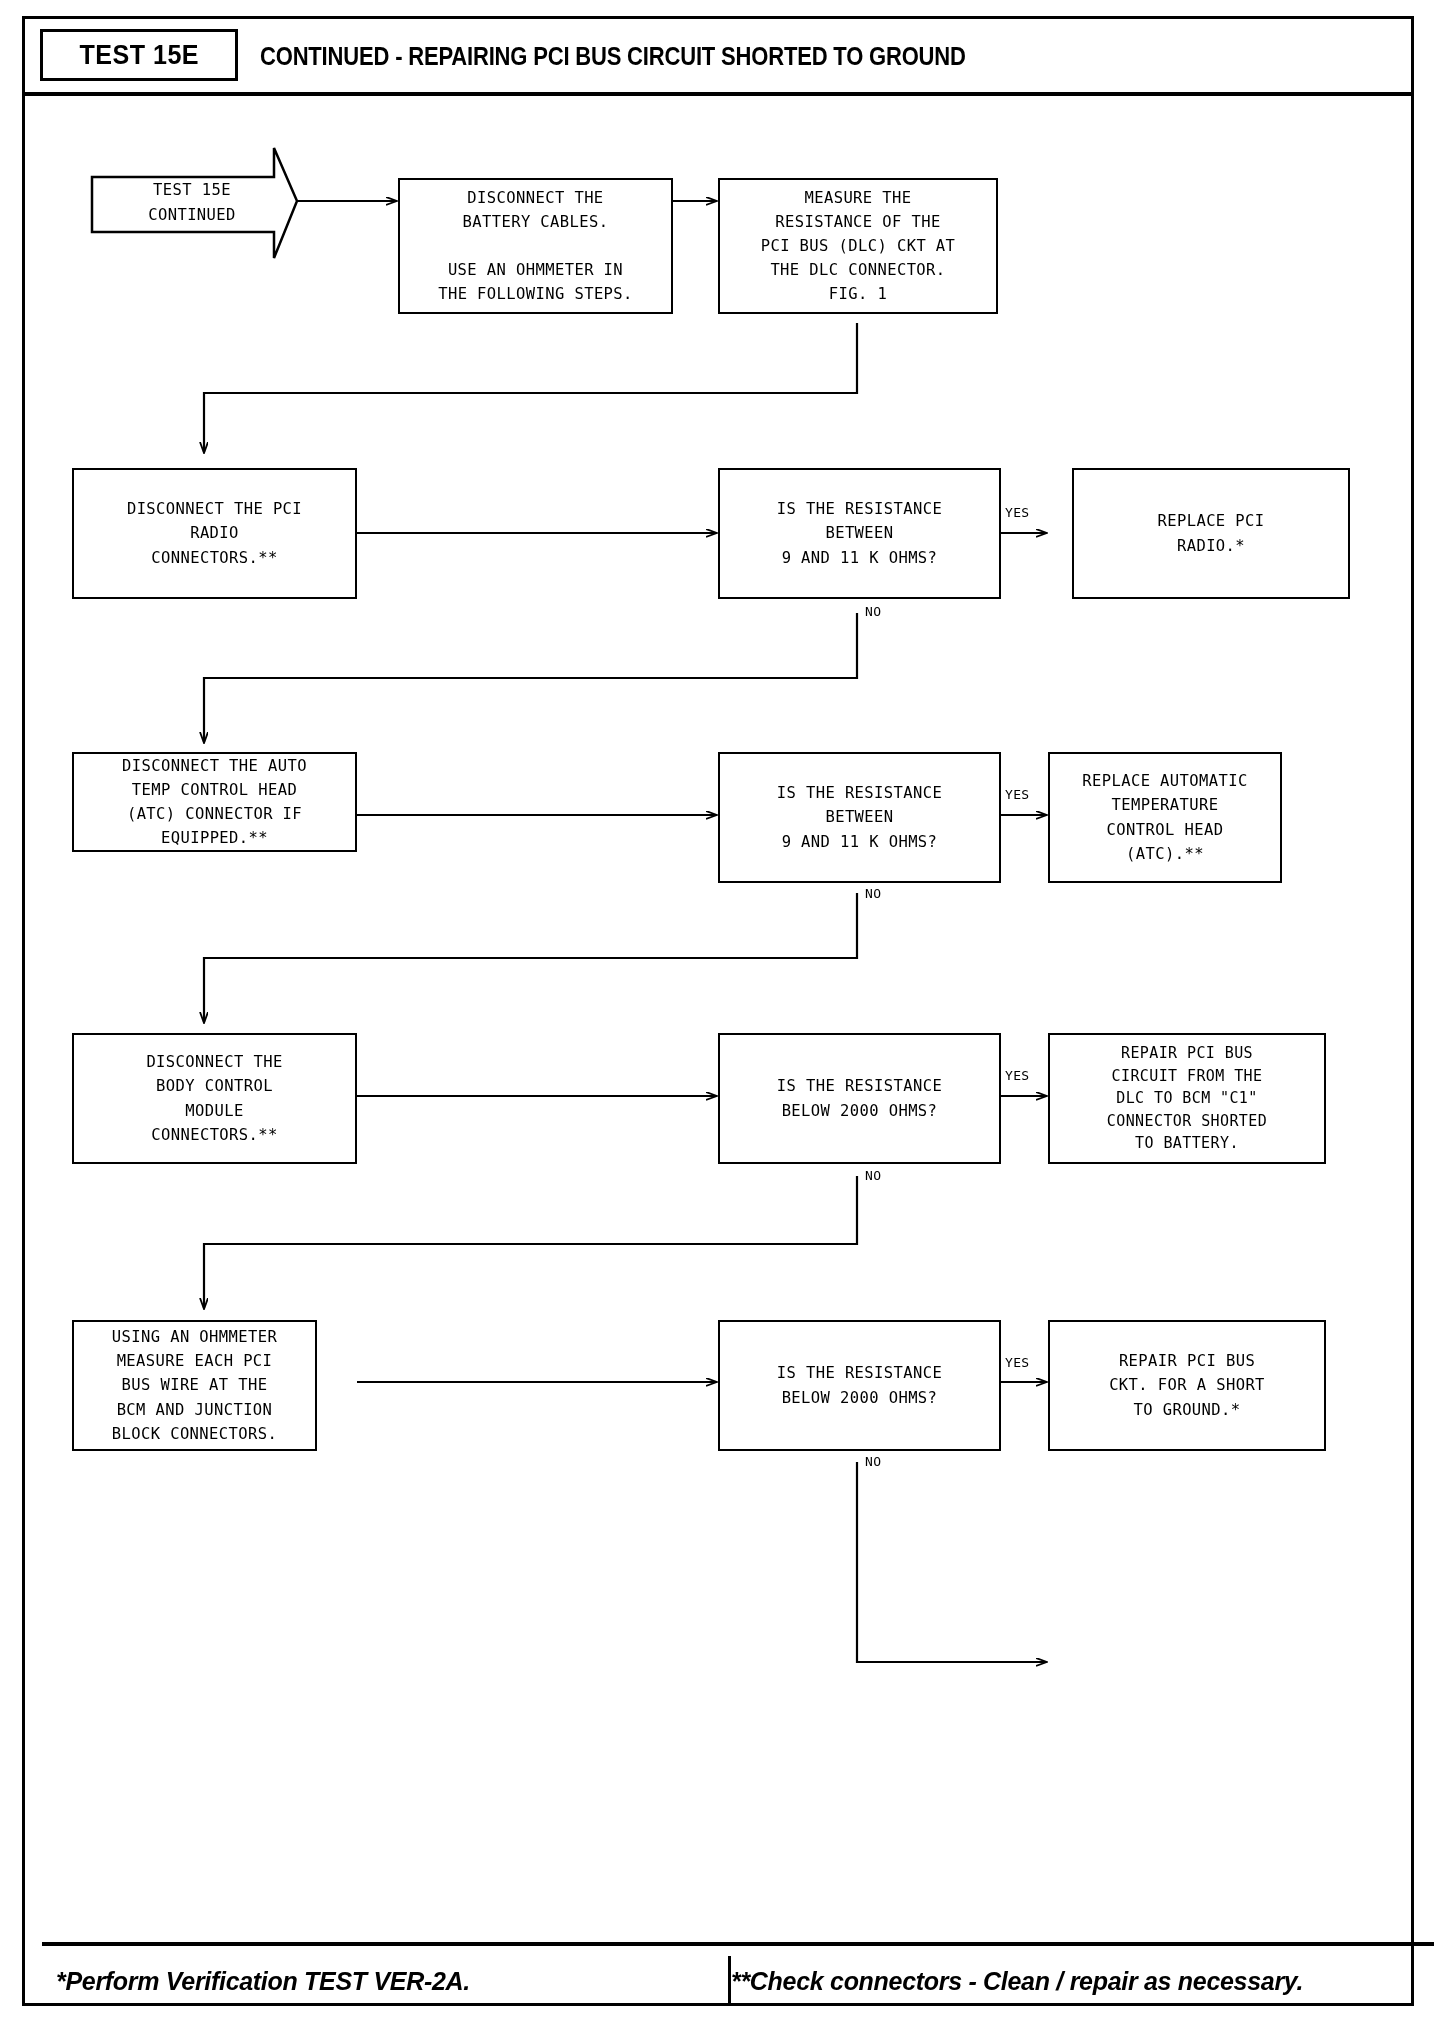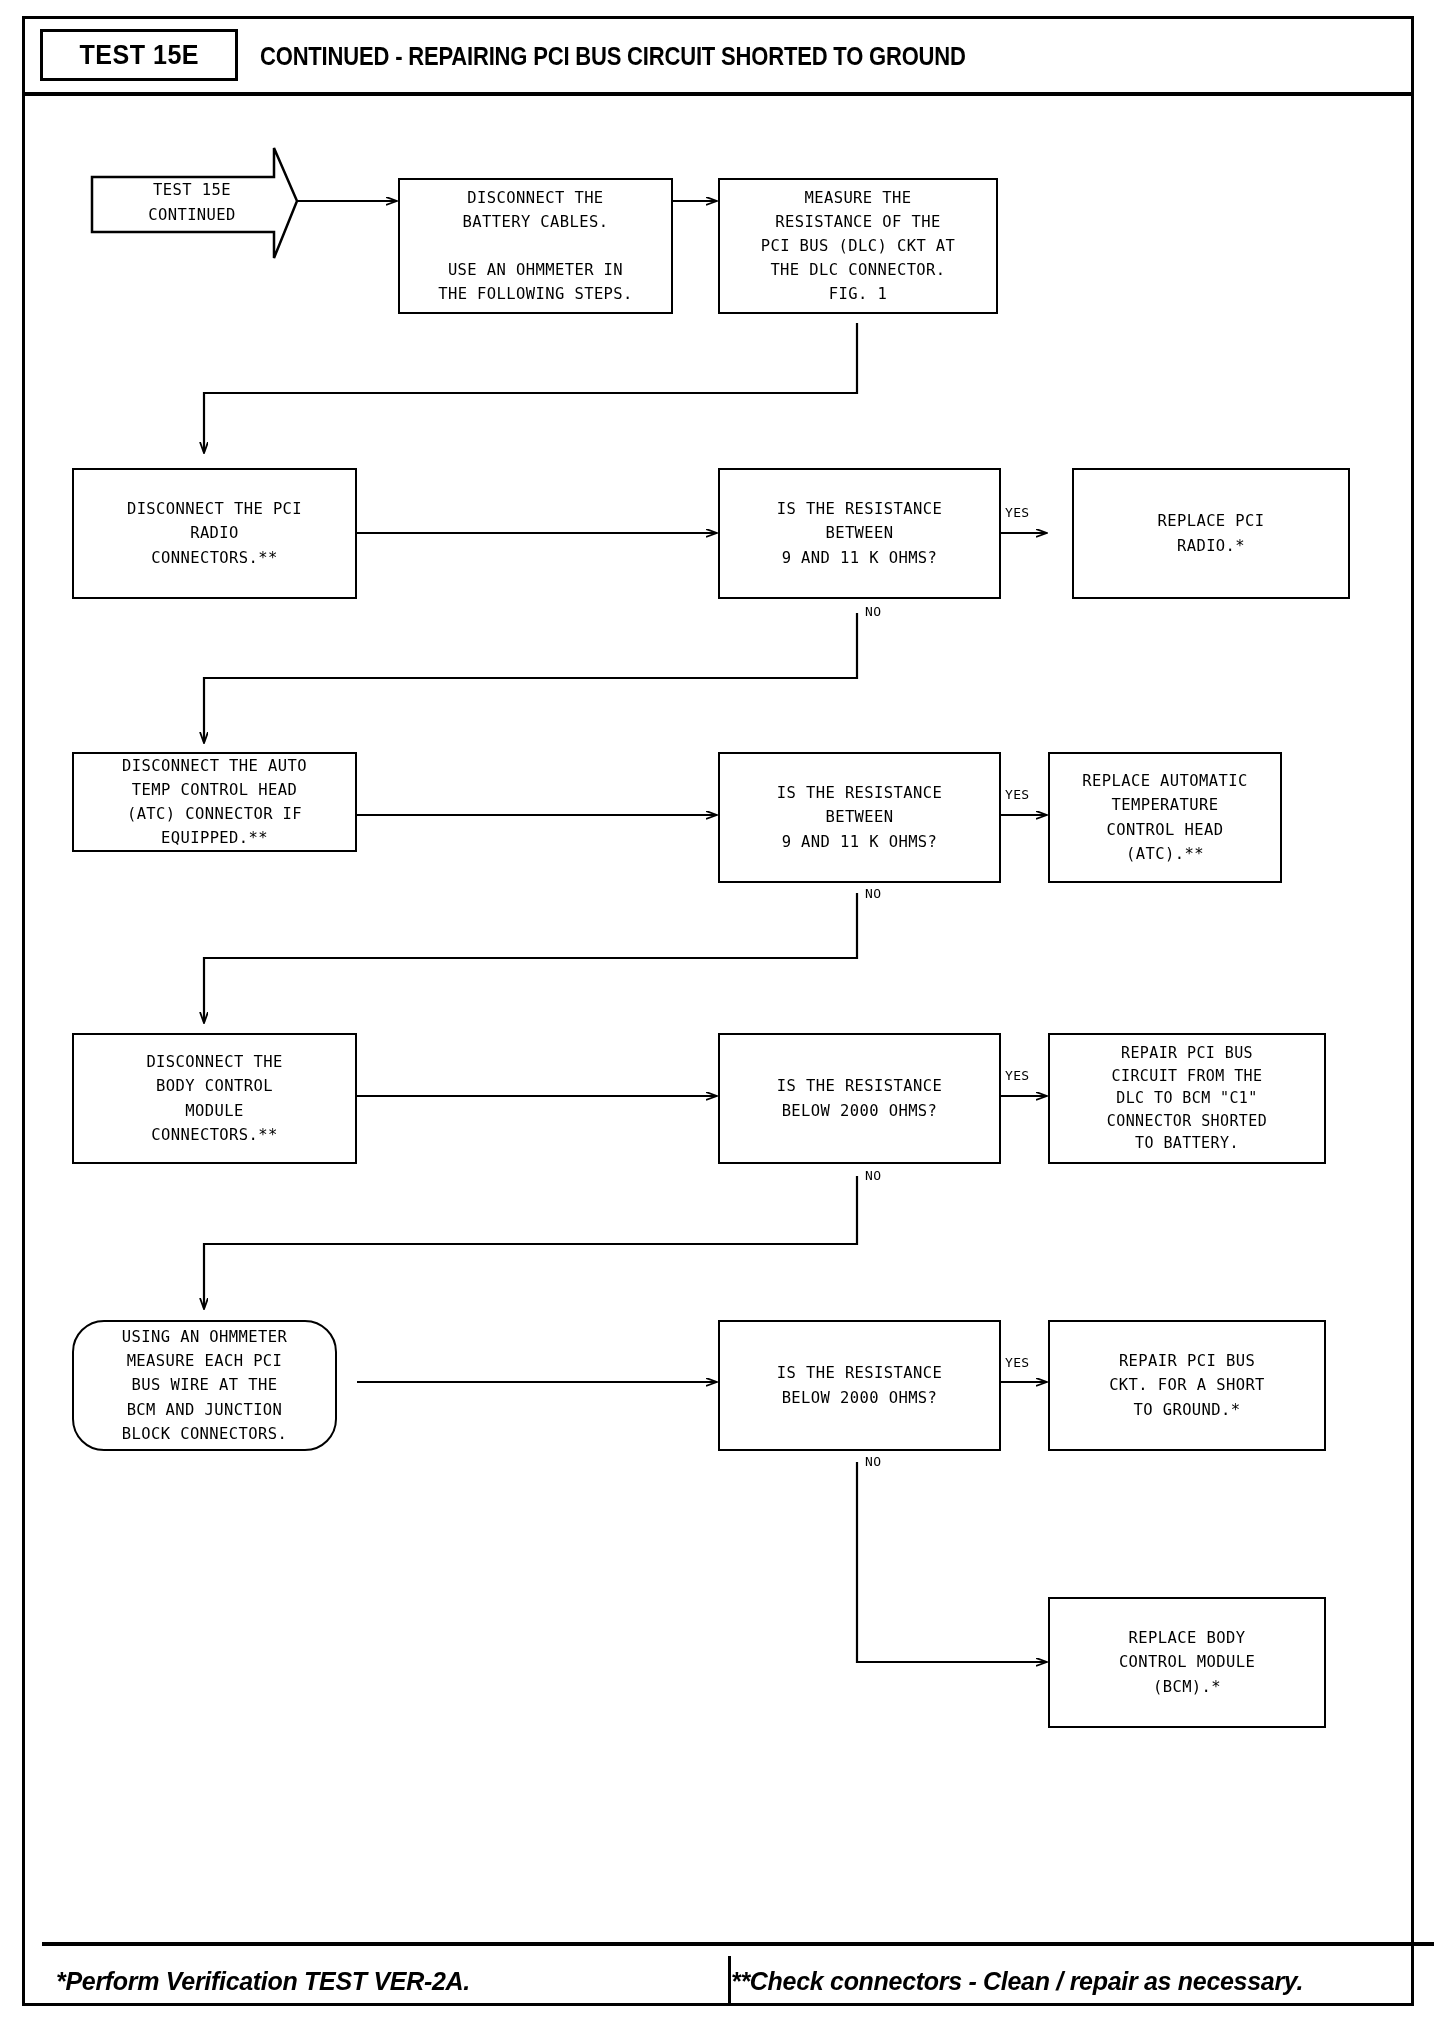--- a/index.html
+++ b/index.html
@@ -223,21 +223,21 @@
     <span class="txt">REPAIR PCI BUS
 CIRCUIT FROM THE
 DLC TO BCM "C1"
 CONNECTOR SHORTED
 TO BATTERY.</span>
   </div>
 
   <div class="branch-label" style="left:1004px;top:1068px;">YES</div>
   <div class="branch-label" style="left:864px;top:1168px;">NO</div>
 
-  <div class="node" style="left:72px;top:1320px;width:265px;height:131px;border-radius:32px;">
+  <div class="node" style="left:72px;top:1320px;width:245px;height:131px;">
     <span class="txt">USING AN OHMMETER
 MEASURE EACH PCI
 BUS WIRE AT THE
 BCM AND JUNCTION
 BLOCK CONNECTORS.</span>
   </div>
 
   <div class="node" style="left:718px;top:1320px;width:283px;height:131px;">
     <span class="txt">IS THE RESISTANCE
 BELOW 2000 OHMS?</span>
@@ -245,24 +245,19 @@
 
   <div class="node" style="left:1048px;top:1320px;width:278px;height:131px;">
     <span class="txt">REPAIR PCI BUS
 CKT. FOR A SHORT
 TO GROUND.*</span>
   </div>
 
   <div class="branch-label" style="left:1004px;top:1355px;">YES</div>
   <div class="branch-label" style="left:864px;top:1454px;">NO</div>
 
-  <div class="node" style="left:1048px;top:1597px;width:278px;height:131px;">
-    <span class="txt">REPLACE BODY
-CONTROL MODULE
-(BCM).*</span>
-  </div>
 
 </div>
 
 <div id="footer-band">
   <div class="footer-cell" id="footer-left">*Perform Verification TEST VER-2A.</div>
   <div class="footer-cell" id="footer-right">**Check connectors - Clean / repair as necessary.</div>
 </div>
 
 </body></html>

